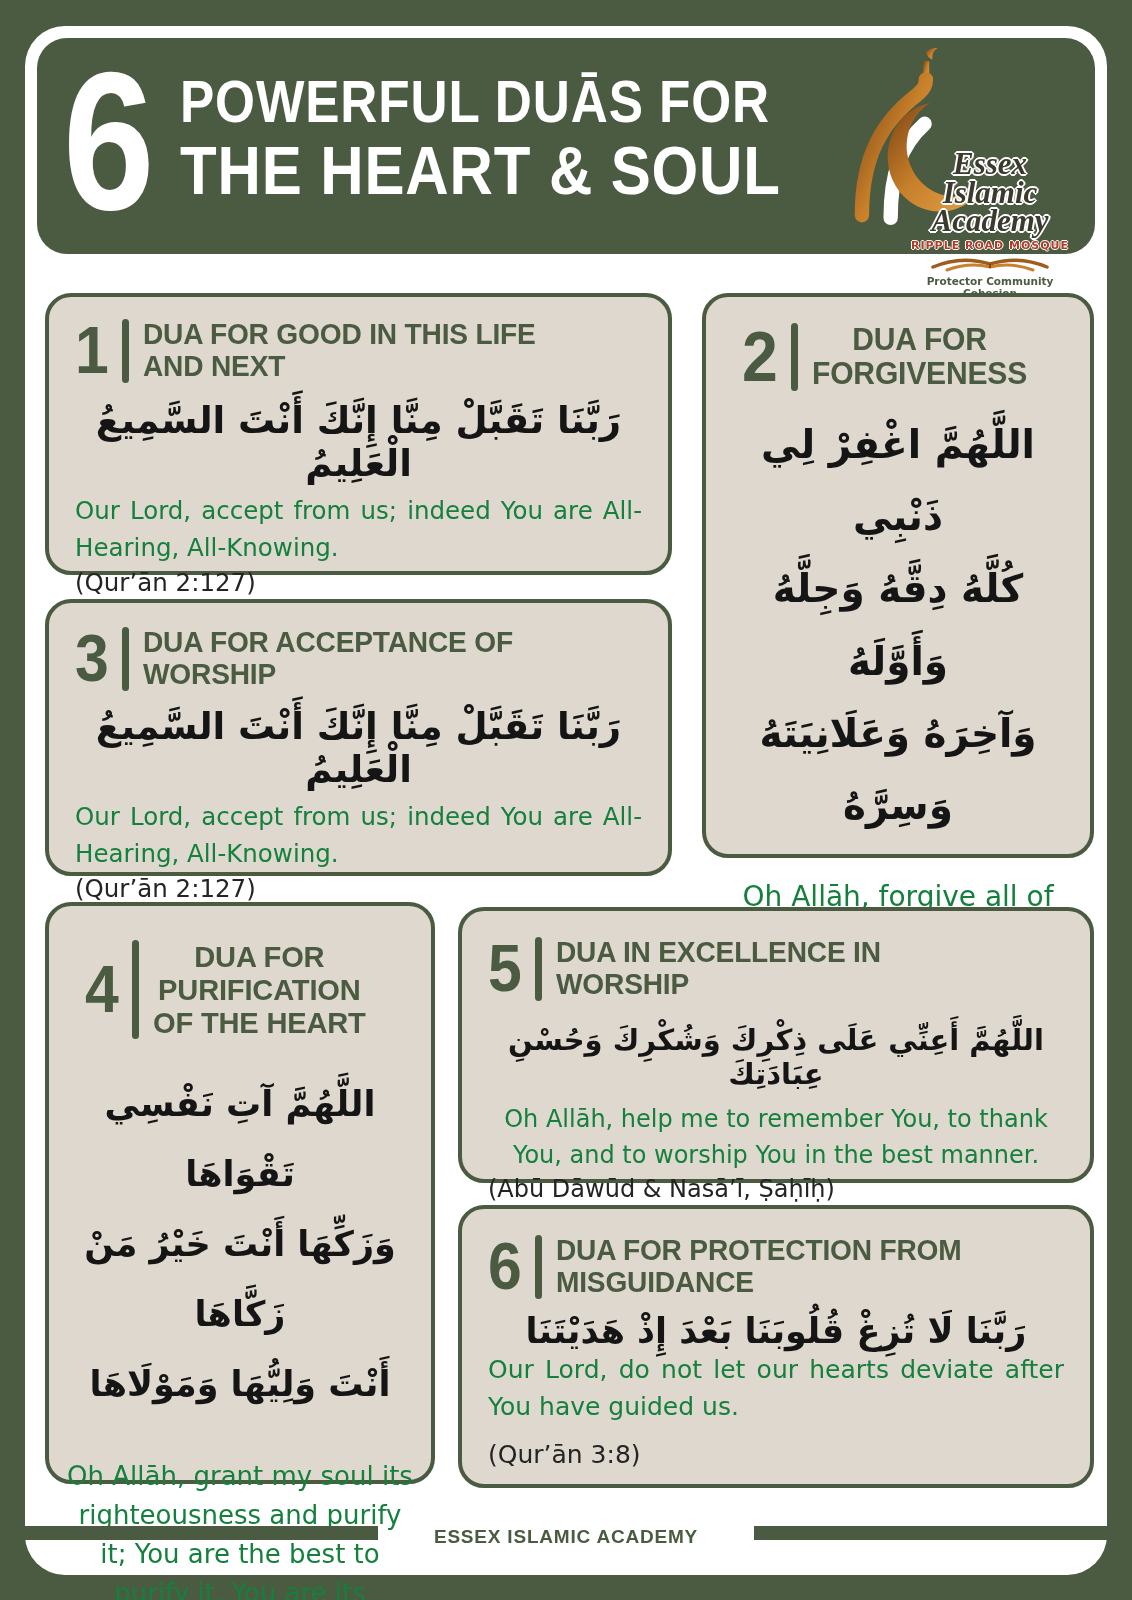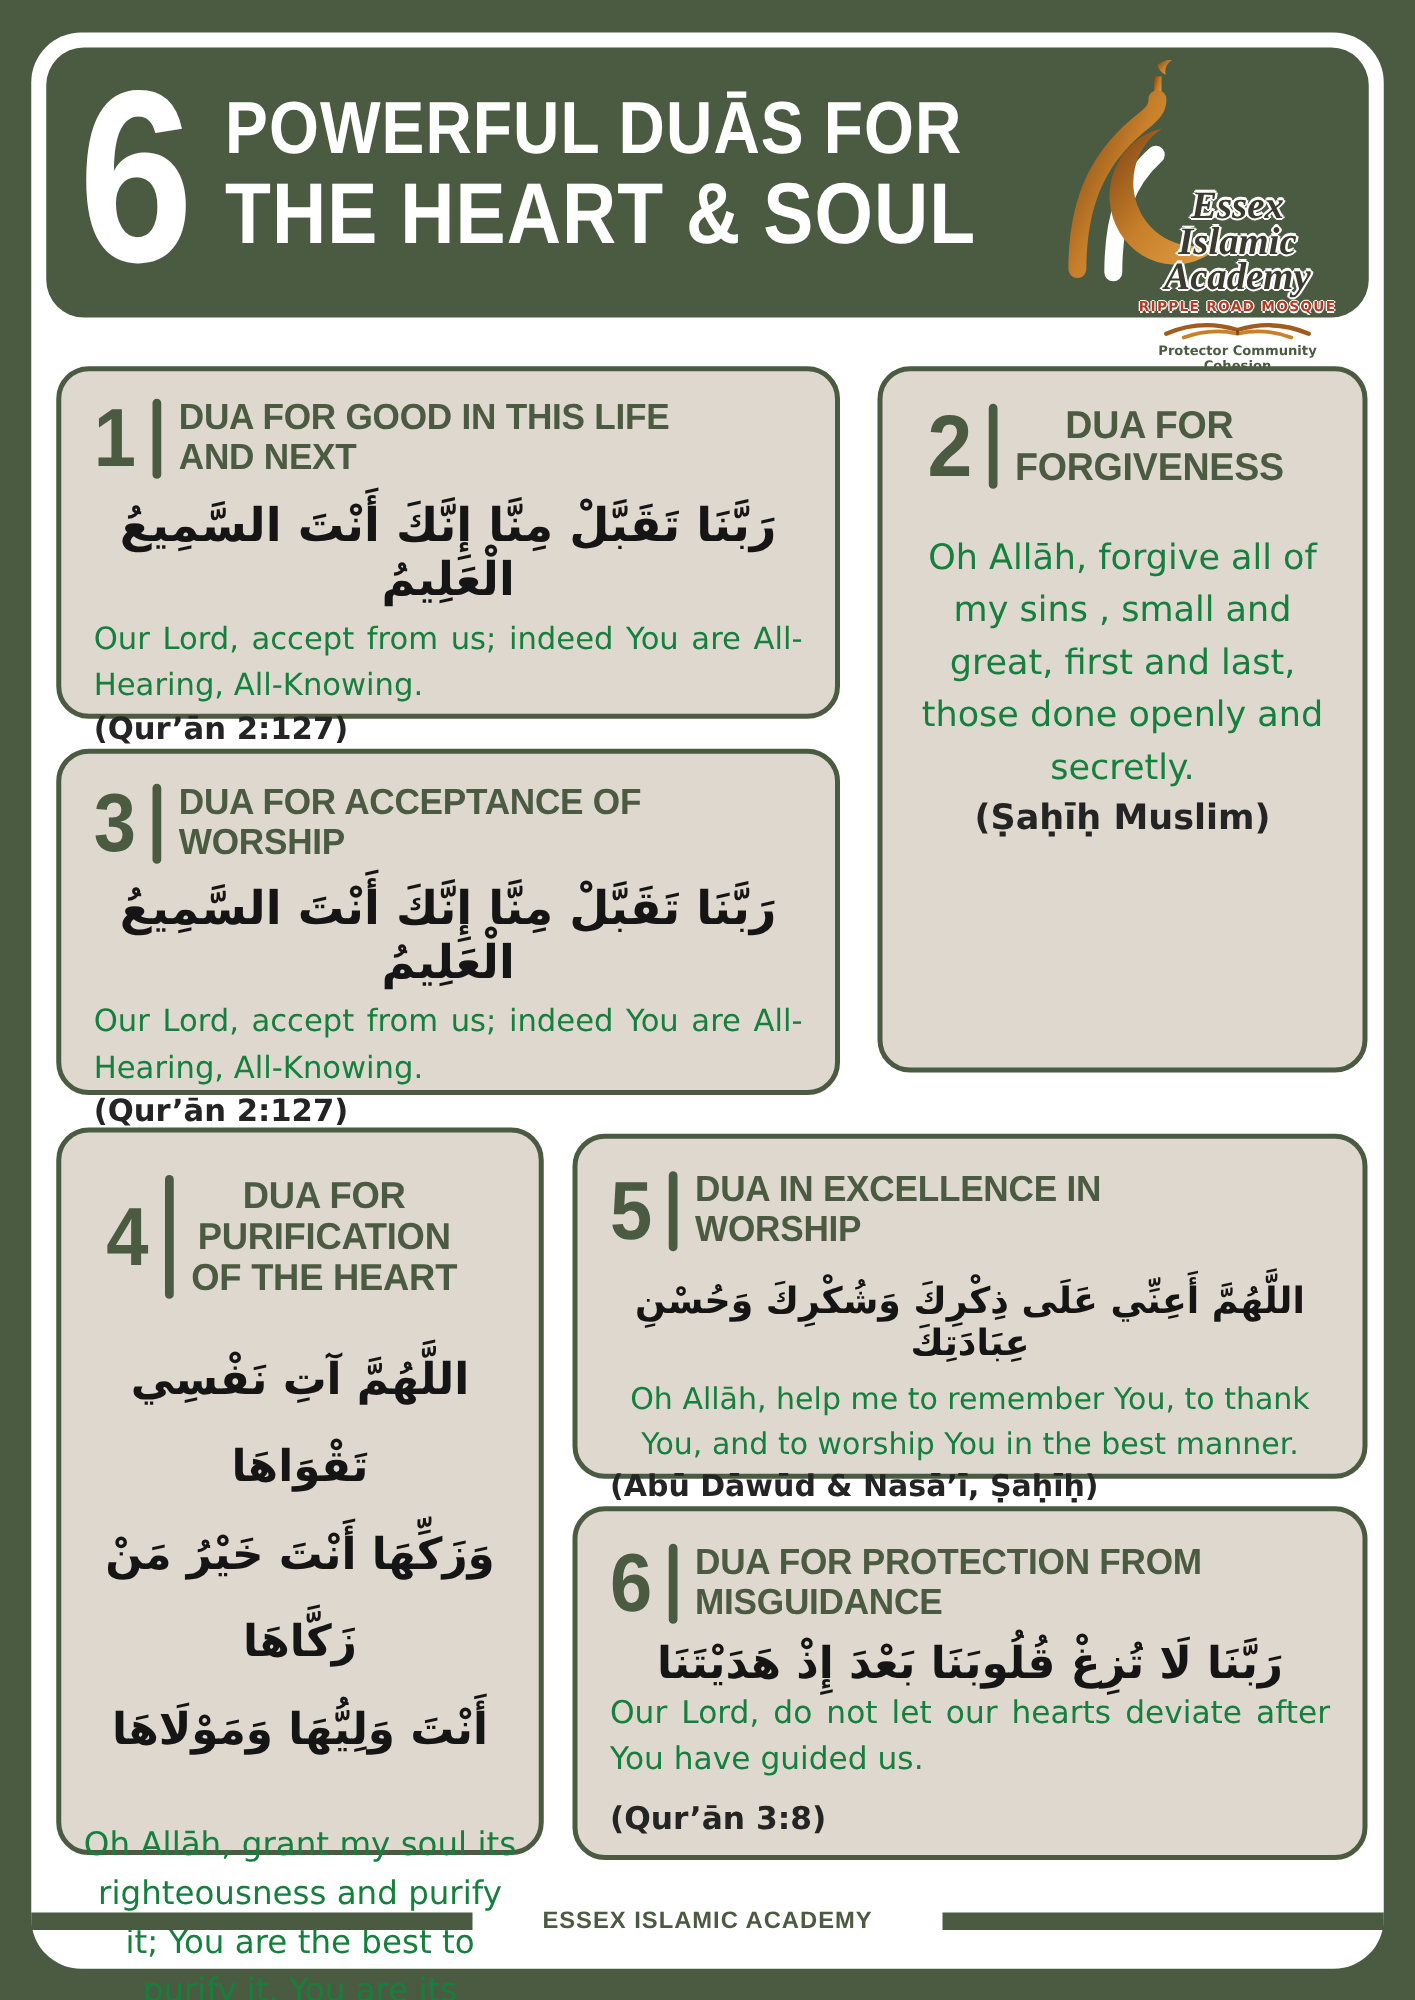--- a/index.html
+++ b/index.html
@@ -42,21 +42,21 @@
   .card-head { display:flex; align-items:center; }
   .card-num { color:#4a5b41; font-weight:700; font-family:"Liberation Sans",sans-serif;
               font-size:66px; line-height:0.9; transform:scaleX(0.92); transform-origin:left center; }
   .head-bar { width:7px; background:#4a5b41; border-radius:4px; margin:0 14px 0 10px; align-self:stretch; }
   .card-title { color:#4a5b41; font-family:"Liberation Sans",sans-serif; font-weight:700;
                 font-size:29px; line-height:1.1; letter-spacing:-0.2px; white-space:pre-line;
                 transform:scaleX(0.97); transform-origin:left center; }
   .arabic { direction:rtl; font-family:"DejaVu Sans",sans-serif; font-weight:700; color:#151515;
             white-space:pre-line; text-align:center; }
   .translation { color:#15803d; font-family:"DejaVu Sans",sans-serif; }
-  .source { color:#242424; font-family:"DejaVu Sans",sans-serif;font-weight:bold; }
+  .source { color:#242424; font-family:"DejaVu Sans",sans-serif; }
 
   
   .card-1 { left:20px; top:267px; width:627px; height:282px; padding:22px 26px 14px 26px; }
   .card-1 .arabic { font-size:37px; margin-top:16px; }
   .card-1 .translation { font-size:24.5px; line-height:1.5; text-align:justify; margin-top:8px; }
   .card-1 .source { font-size:24.5px; margin-top:2px; }
 
   
   .card-2 { left:677px; top:267px; width:392px; height:565px; padding:26px 20px; text-align:center; }
   .card-2 .card-head { justify-content:flex-start; padding-left:16px; }
@@ -86,21 +86,21 @@
   .card-5 .translation { font-size:24px; line-height:1.5; text-align:center; margin-top:10px; }
   .card-5 .source { font-size:24px; margin-top:2px; }
 
   
   .card-6 { left:433px; top:1179px; width:636px; height:283px; padding:26px 26px 14px 26px; }
   .card-6 .arabic { font-size:35px; margin-top:12px; }
   .card-6 .translation { font-size:25px; line-height:1.5; text-align:justify; }
   .card-6 .source { font-size:25px; margin-top:14px; }
 
   
-  .footer { position:absolute; left:0; right:0; top:1500px; display:flex; align-items:center; column-gap:56px; }
+  .footer { position:absolute; left:0; right:0; top:1500px; display:flex; align-items:flex-start; column-gap:56px; }
   .rule { flex:1; height:14px; background:#4b5b41; }
   .footer-text { color:#4a5b41; font-family:"Liberation Sans",sans-serif; font-weight:700;
                  font-size:19px; letter-spacing:0.8px; white-space:nowrap; }
 </style>
 </head>
 <body>
 
 <div class="page">
   <div class="sheet">
 
@@ -157,20 +157,23 @@
       <p class="source">(Qur’ān 2:127)</p>
     </section>
 
     <section class="card card-2">
       <div class="card-head">
         <span class="card-num">2</span>
         <span class="head-bar"></span>
         <h2 class="card-title">DUA FOR
 FORGIVENESS</h2>
       </div>
+      <p class="arabic" dir="rtl" lang="ar">اللَّهُمَّ اغْفِرْ لِي ذَنْبِي
+كُلَّهُ دِقَّهُ وَجِلَّهُ وَأَوَّلَهُ
+وَآخِرَهُ وَعَلَانِيَتَهُ وَسِرَّهُ</p>
       <p class="translation">Oh Allāh, forgive all of my sins , small and great, first and last, those done openly and secretly.</p>
       <p class="source">(Ṣaḥīḥ Muslim)</p>
     </section>
 
     <section class="card card-3">
       <div class="card-head">
         <span class="card-num">3</span>
         <span class="head-bar"></span>
         <h2 class="card-title">DUA FOR ACCEPTANCE OF
 WORSHIP</h2>

